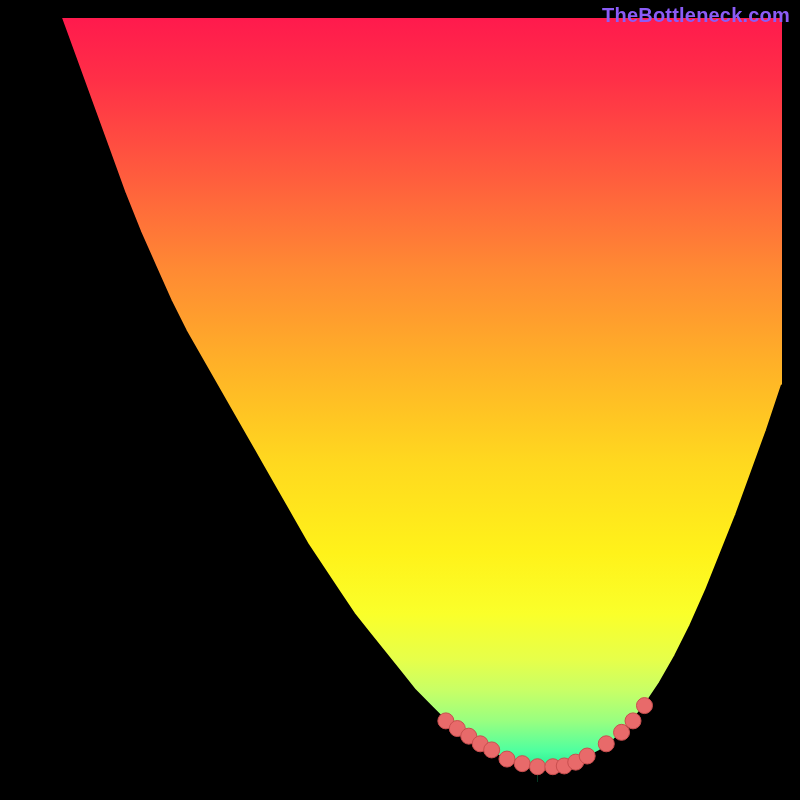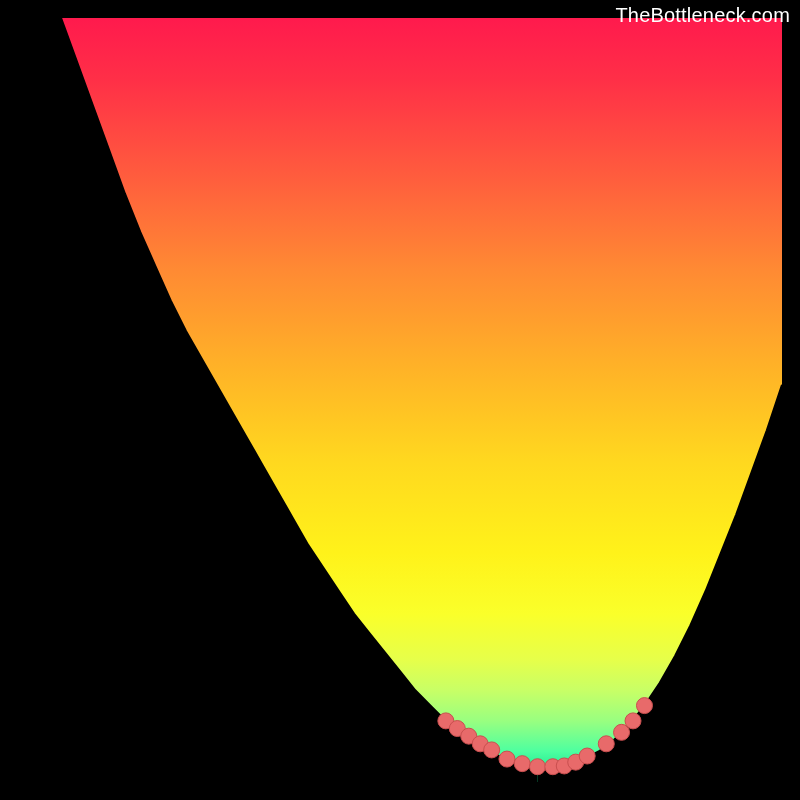--- a/index.html
+++ b/index.html
@@ -9,22 +9,22 @@
     width: 800px;
     height: 800px;
     background: #000;
   }
   .watermark {
     position: absolute;
     top: 4px;
     right: 10px;
     font-family: Arial, sans-serif;
     font-size: 20px;
-    font-weight: normal;
-    color: #ffffff;
+    font-weight: bold;
+    color: #8b5cf6;
     z-index: 10;
     letter-spacing: 0.2px;
   }
   .plot-area {
     position: absolute;
     left: 18px;
     top: 18px;
     width: 764px;
     height: 764px;
     overflow: hidden;

